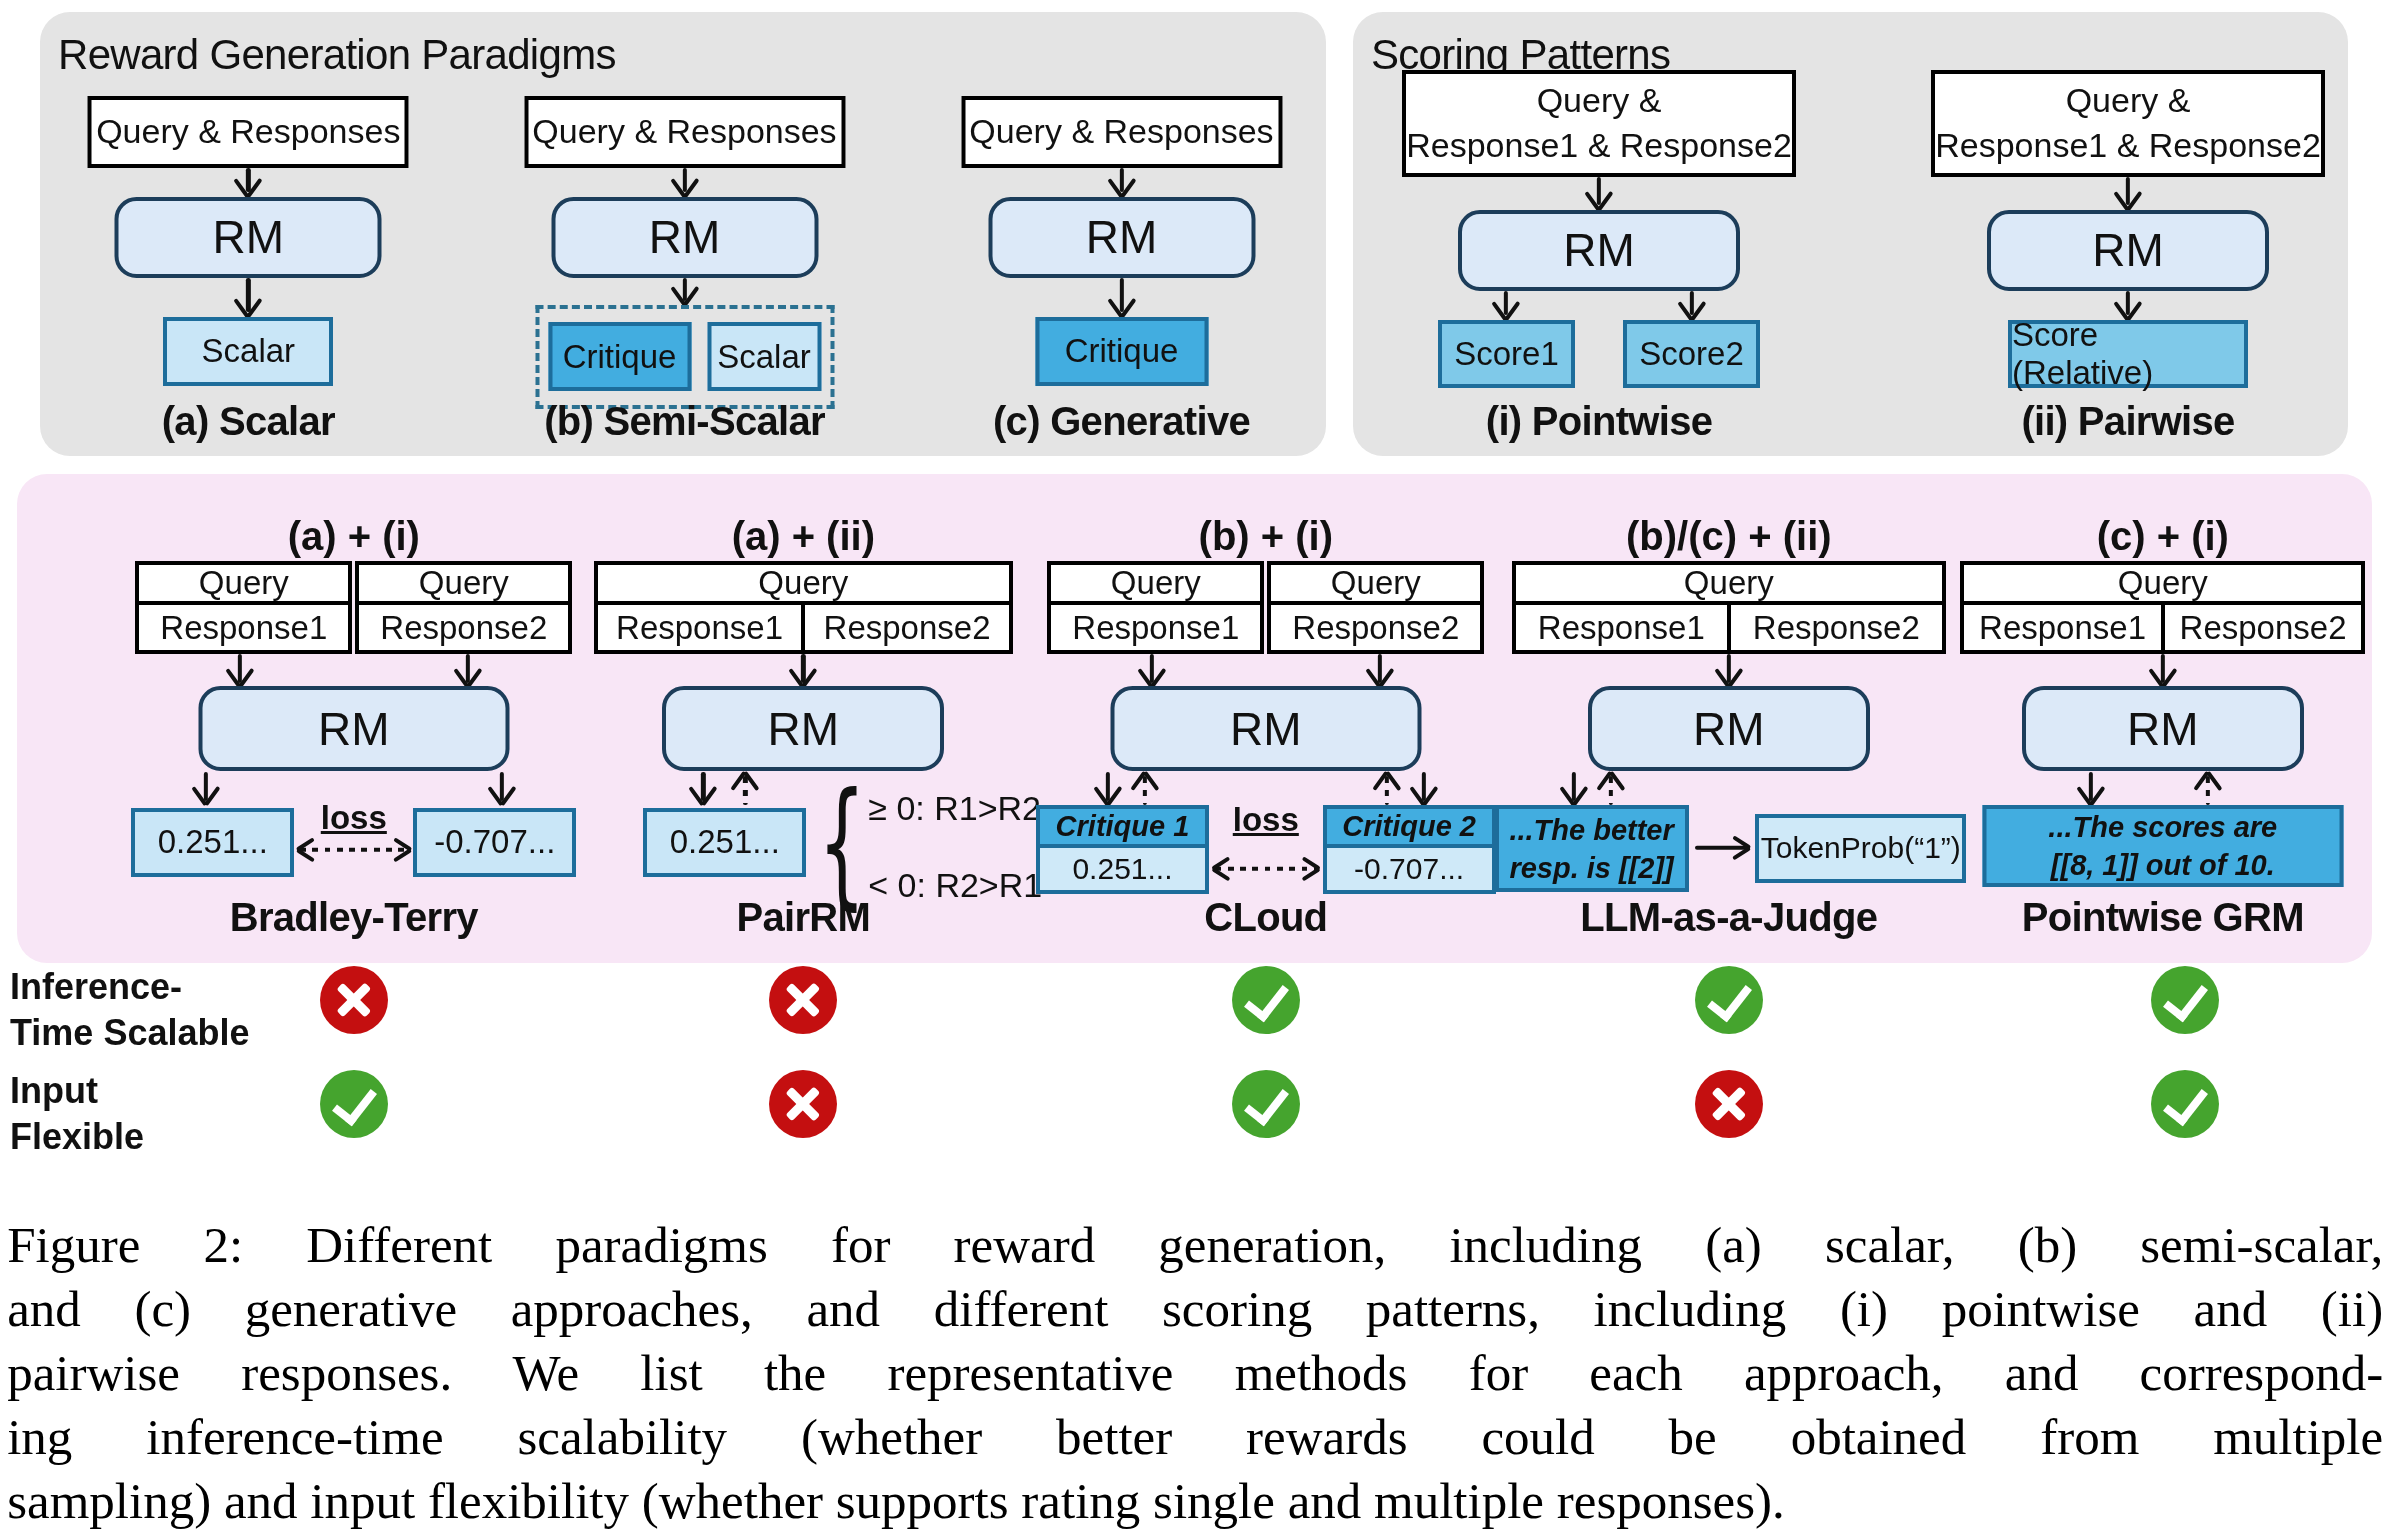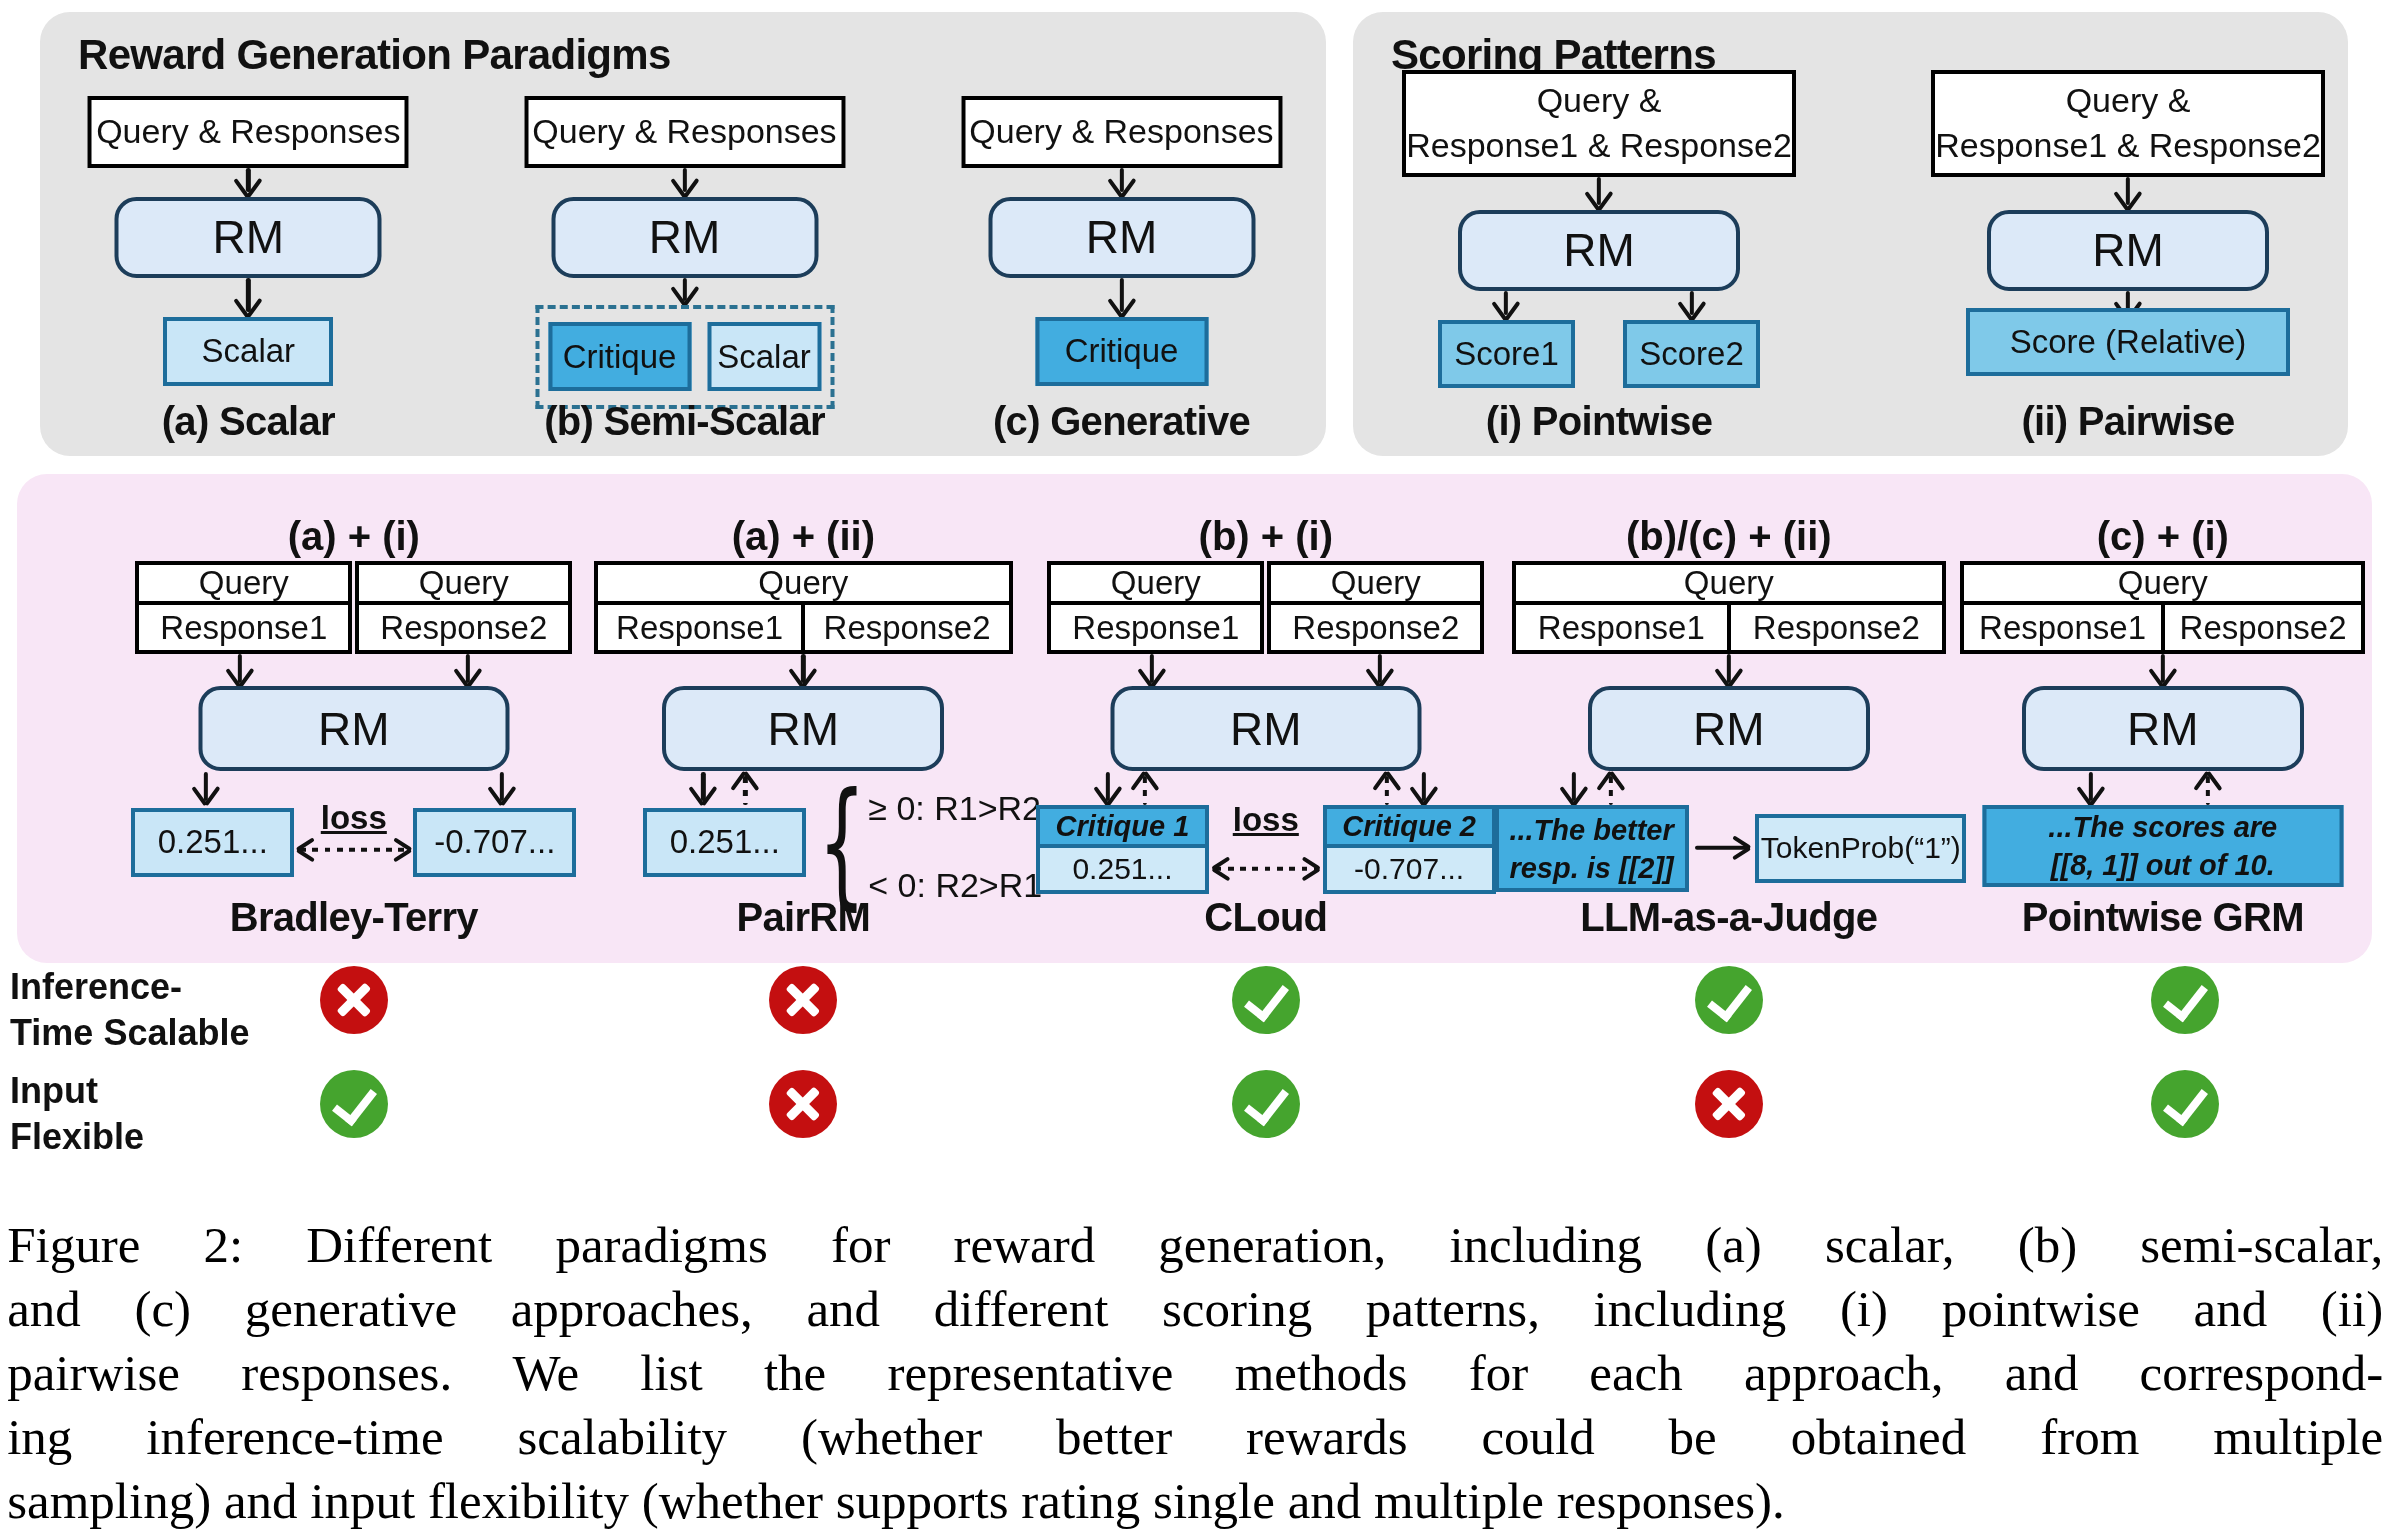--- a/index.html
+++ b/index.html
@@ -9,21 +9,21 @@
   }
   *{box-sizing:border-box; margin:0; padding:0;}
   html,body{width:2389px; height:1537px; background:#fff;
     font-family:"Liberation Sans", sans-serif; color:var(--ink);}
   .page{position:relative; width:2389px; height:1537px; overflow:hidden;}
 
   .panel{position:absolute; border-radius:30px;}
   .panel.gray{background:var(--gray);}
   .panel.pink{background:var(--pink);}
 
-  .ptitle{position:absolute; top:19px; left:38px; font-size:42px; font-weight:700; letter-spacing:-0.7px;}
+  .ptitle{position:absolute; top:19px; left:18px; font-size:42px; font-weight:400; letter-spacing:-0.7px;}
 
   
   .gcol,.scol,.mcol{position:absolute; top:0; height:100%;}
 
   .wbox{position:absolute; left:50%; transform:translateX(-50%);
     background:#fff; border:4.3px solid #000; display:flex; align-items:center; justify-content:center;
     font-size:34px; font-weight:500; text-align:center;}
   .wbox .l2{line-height:45px;}
 
   .rmbox{position:absolute; left:50%; transform:translateX(-50%);
@@ -210,21 +210,21 @@
           <i class="sh"></i>
           <i class="h1"></i>
           <i class="h2"></i>
         </div>
       <div class="rmbox" style="top:198px;width:282px;height:81px">RM</div>
       <div class="va" style="left:calc(50% - 13px);top:279px;height:29px">
           <i class="sh"></i>
           <i class="h1"></i>
           <i class="h2"></i>
         </div>
-      <div class="obox mid cent" style="top:296px;width:324px;height:68px">Score (Relative)</div>
+      <div class="obox mid cent" style="top:308px;width:240px;height:68px">Score (Relative)</div>
       <div class="gcap" style="top:387px">(ii) Pairwise</div>
     </div>
   </section>
 
   <section class="panel pink" style="left:17.3px;top:474px;width:2355px;height:489px">
 
     <div class="mcol" style="left:98px;width:477px">
       <div class="mhead">(a) + (i)</div>
       <div class="tblrow">
         <div class="tbl" style="width:217px">

